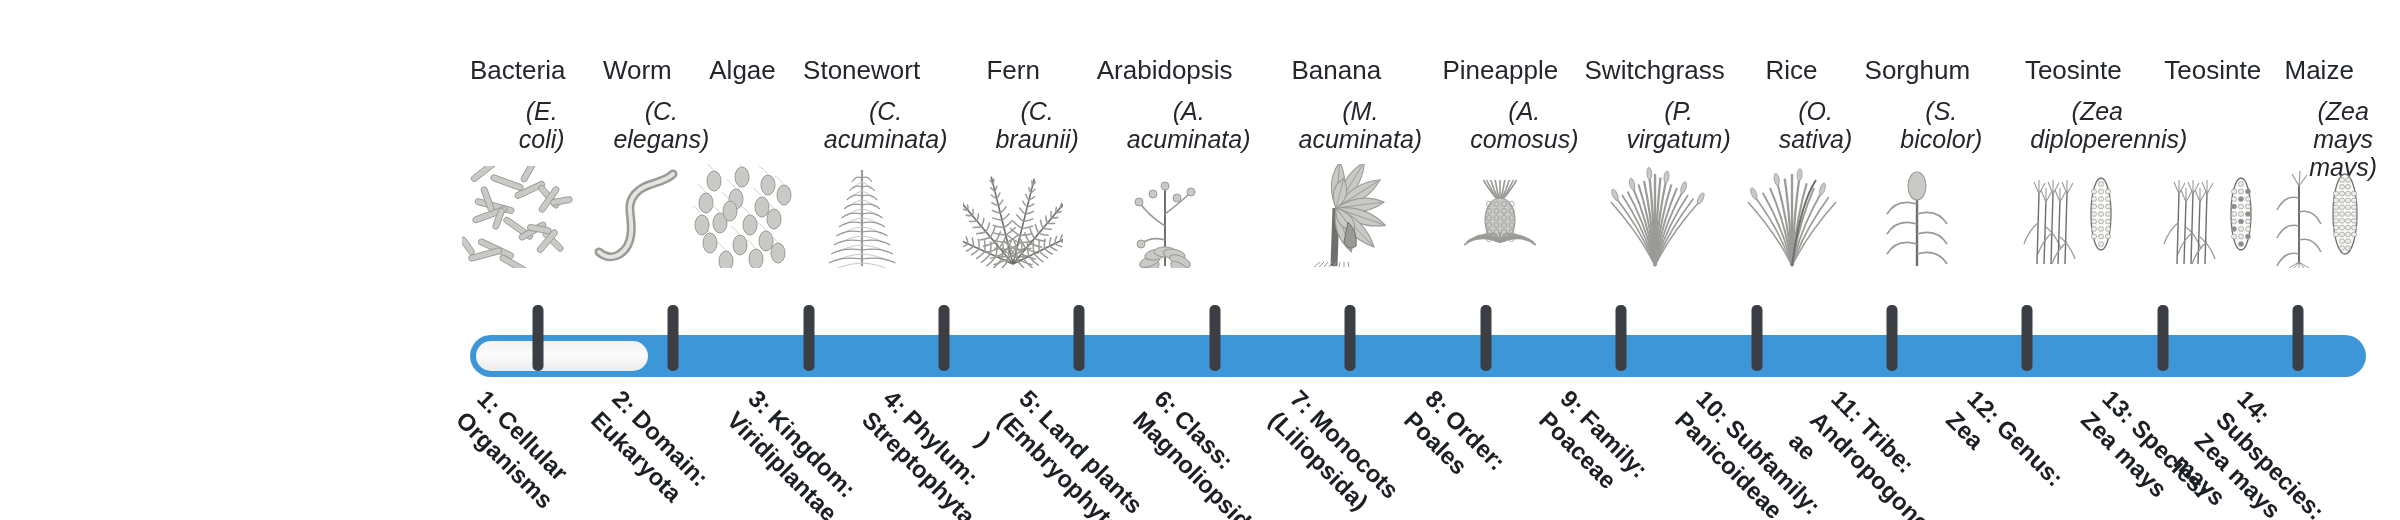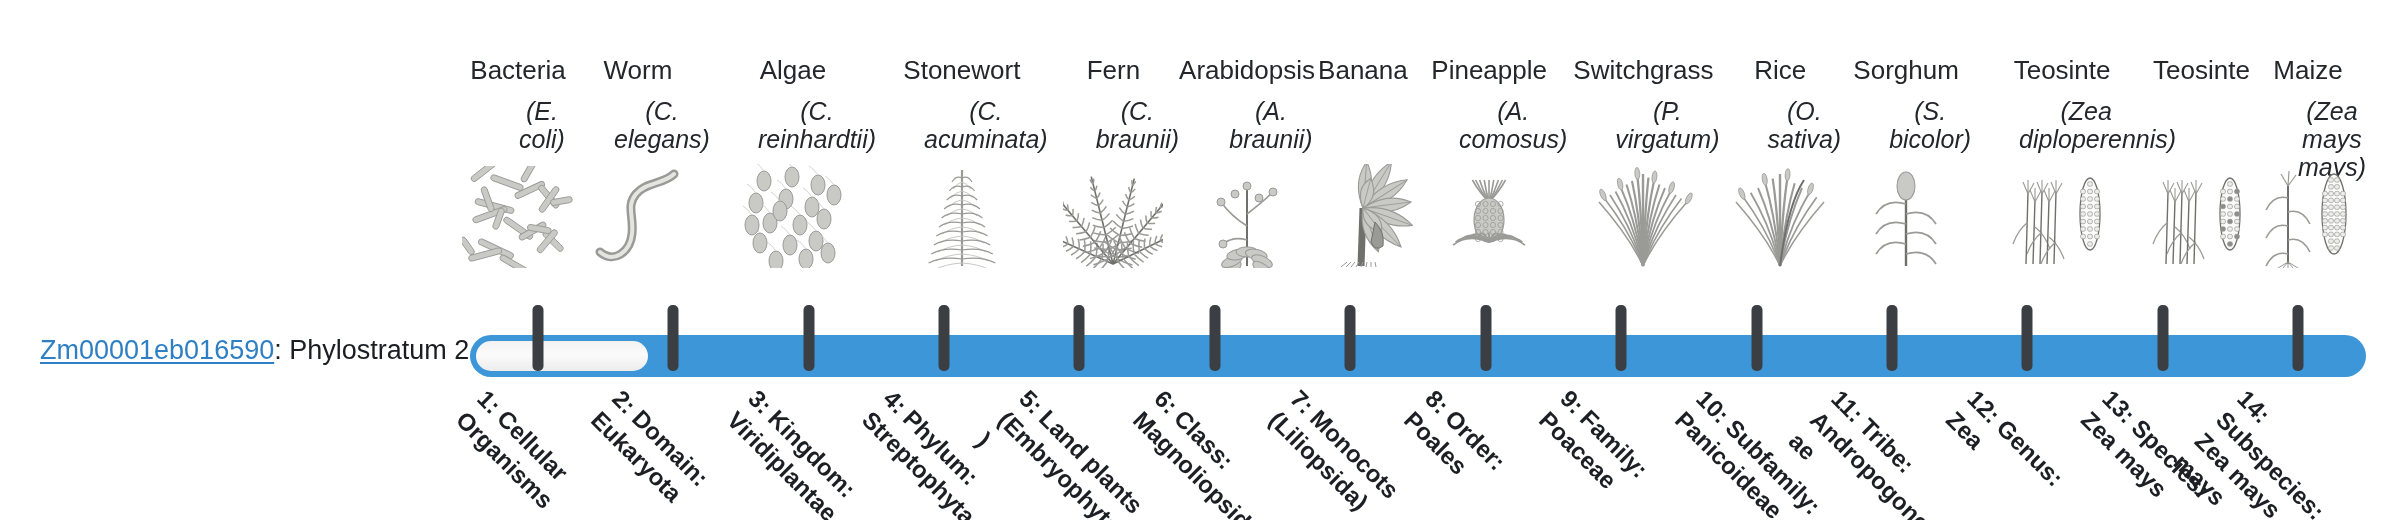--- a/index.html
+++ b/index.html
@@ -158,23 +158,20 @@
     color: #1c1f24;
     text-align: left;
     word-wrap: break-word;
   }
 </style>
 </head>
 <body>
 
 <div id="canvas">
 
-  <div class="gene-label">
-    <span class="gene-id">Zm00001eb016590</span><span>: </span><span>Phylostratum 2</span>
-  </div>
 
   <div class="species-strip">
       <div class="species-col">
         <div class="sp-common">Bacteria</div>
         <div class="sp-sci">(E. coli)</div>
         <div class="sp-art">
           <svg width="112" height="102" viewBox="0 0 112 102">
             <g transform="translate(8,12) rotate(-38)">
               <rect x="0" y="0" width="38" height="6" rx="3" fill="#c9c9c6" stroke="#9a9a97" stroke-width="0.9"></rect>
             </g>
@@ -243,21 +240,20 @@
         <div class="sp-sci">(C. elegans)</div>
         <div class="sp-art">
           <svg width="100" height="100" viewBox="0 0 100 100">
             <path d="M12 84 C 26 96, 42 84, 44 66 C 46 48, 38 38, 48 26 C 58 14, 76 16, 86 6" fill="none" stroke="#9a9a97" stroke-width="9" stroke-linecap="round"></path>
             <path d="M12 84 C 26 96, 42 84, 44 66 C 46 48, 38 38, 48 26 C 58 14, 76 16, 86 6" fill="none" stroke="#e4e4e1" stroke-width="4" stroke-linecap="round"></path>
           </svg>
         </div>
       </div>
       <div class="species-col">
         <div class="sp-common">Algae</div>
-        <div class="sp-sci">(C. reinhardtii)</div>
         <div class="sp-art">
           <svg width="100" height="104" viewBox="0 0 100 104">
             <ellipse cx="21" cy="17" rx="7" ry="10" fill="#c9c9c6" stroke="#9a9a97" stroke-width="1"></ellipse>
             <path d="M21 7 q -5 -7 -9 -9" fill="none" stroke="#c9c9c6" stroke-width="0.8"></path>
             <ellipse cx="49" cy="13" rx="7" ry="10" fill="#c9c9c6" stroke="#9a9a97" stroke-width="1"></ellipse>
             <path d="M49 3 q -5 -7 -9 -9" fill="none" stroke="#c9c9c6" stroke-width="0.8"></path>
             <ellipse cx="75" cy="21" rx="7" ry="10" fill="#c9c9c6" stroke="#9a9a97" stroke-width="1"></ellipse>
             <path d="M75 11 q -5 -7 -9 -9" fill="none" stroke="#c9c9c6" stroke-width="0.8"></path>
             <ellipse cx="13" cy="39" rx="7" ry="10" fill="#c9c9c6" stroke="#9a9a97" stroke-width="1"></ellipse>
             <path d="M13 29 q -5 -7 -9 -9" fill="none" stroke="#c9c9c6" stroke-width="0.8"></path>
@@ -494,21 +490,21 @@
               <path d="M0 -58.3 q -2.0 -2 -3.4 -5" stroke="#9a9a97" stroke-width="1.5" fill="none"></path>
               <path d="M0 -58.3 q 2.0 -2 3.4 -5" stroke="#9a9a97" stroke-width="1.5" fill="none"></path>
               <path d="M0 -64.2 q -1.2 -2 -2.0 -5" stroke="#9a9a97" stroke-width="1.5" fill="none"></path>
               <path d="M0 -64.2 q 1.2 -2 2.0 -5" stroke="#9a9a97" stroke-width="1.5" fill="none"></path>
             </g>
           </svg>
         </div>
       </div>
       <div class="species-col">
         <div class="sp-common">Arabidopsis</div>
-        <div class="sp-sci">(A. braunii)</div>
+        <div class="sp-sci">(A. acuminata)</div>
         <div class="sp-art">
           <svg width="100" height="104" viewBox="0 0 100 104">
             <path d="M50 102 L50 26" stroke="#6f6f6c" stroke-width="2" fill="none"></path>
             <path d="M50 62 q -16 -10 -26 -24" stroke="#9a9a97" stroke-width="1.6" fill="none"></path>
             <path d="M50 50 q 16 -12 26 -22" stroke="#9a9a97" stroke-width="1.6" fill="none"></path>
             <path d="M50 76 q -14 -4 -24 4" stroke="#9a9a97" stroke-width="1.6" fill="none"></path>
             <circle cx="24" cy="38" r="4" fill="#c9c9c6" stroke="#9a9a97" stroke-width="1"></circle>
             <circle cx="76" cy="28" r="4" fill="#c9c9c6" stroke="#9a9a97" stroke-width="1"></circle>
             <circle cx="26" cy="80" r="4" fill="#c9c9c6" stroke="#9a9a97" stroke-width="1"></circle>
             <circle cx="50" cy="22" r="4" fill="#c9c9c6" stroke="#9a9a97" stroke-width="1"></circle>
@@ -519,20 +515,21 @@
             <ellipse cx="42.1" cy="88.7" rx="11" ry="5" fill="#c9c9c6" stroke="#9a9a97" stroke-width="1" transform="rotate(-12 50 96)"></ellipse>
             <ellipse cx="50.0" cy="87.9" rx="11" ry="5" fill="#c9c9c6" stroke="#9a9a97" stroke-width="1" transform="rotate(0 50 96)"></ellipse>
             <ellipse cx="57.9" cy="88.7" rx="11" ry="5" fill="#c9c9c6" stroke="#9a9a97" stroke-width="1" transform="rotate(12 50 96)"></ellipse>
             <ellipse cx="64.2" cy="91.0" rx="11" ry="5" fill="#c9c9c6" stroke="#9a9a97" stroke-width="1" transform="rotate(24 50 96)"></ellipse>
             <ellipse cx="67.6" cy="94.3" rx="11" ry="5" fill="#c9c9c6" stroke="#9a9a97" stroke-width="1" transform="rotate(36 50 96)"></ellipse>
           </svg>
         </div>
       </div>
       <div class="species-col">
         <div class="sp-common">Banana</div>
+        <div class="sp-sci">(M. acuminata)</div>
         <div class="sp-art">
           <svg width="100" height="104" viewBox="0 0 100 104">
             <path d="M48 102 L50 44" stroke="#6f6f6c" stroke-width="7" fill="none"></path>
             <g transform="translate(50,44) rotate(-78)">
               <path d="M0 0 q 23 -16 46 -6 q -20.7 16 -46 6 Z" fill="#c9c9c6" stroke="#9a9a97" stroke-width="1.1"></path>
               <path d="M0 0 L46 -6" stroke="#9a9a97" stroke-width="0.9" fill="none"></path>
             </g>
             <g transform="translate(50,44) rotate(-52)">
               <path d="M0 0 q 27 -16 54 -6 q -24.3 16 -54 6 Z" fill="#c9c9c6" stroke="#9a9a97" stroke-width="1.1"></path>
               <path d="M0 0 L54 -6" stroke="#9a9a97" stroke-width="0.9" fill="none"></path>

